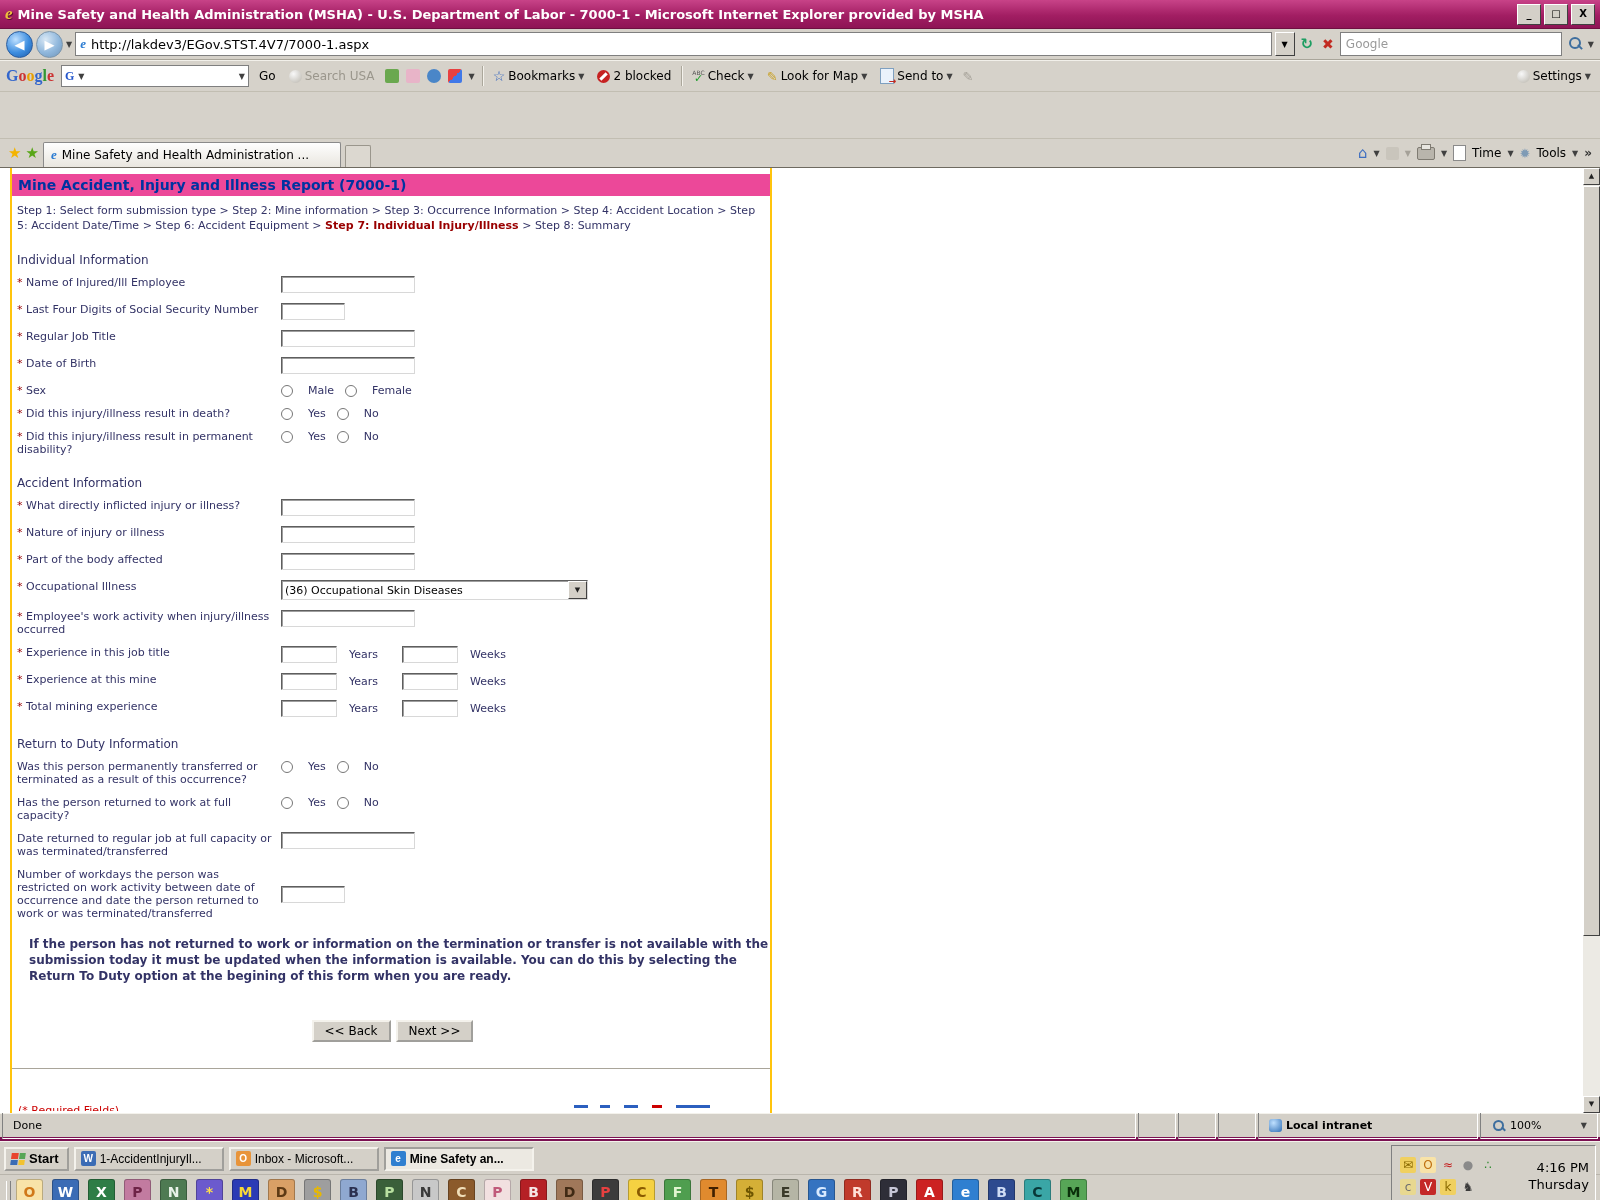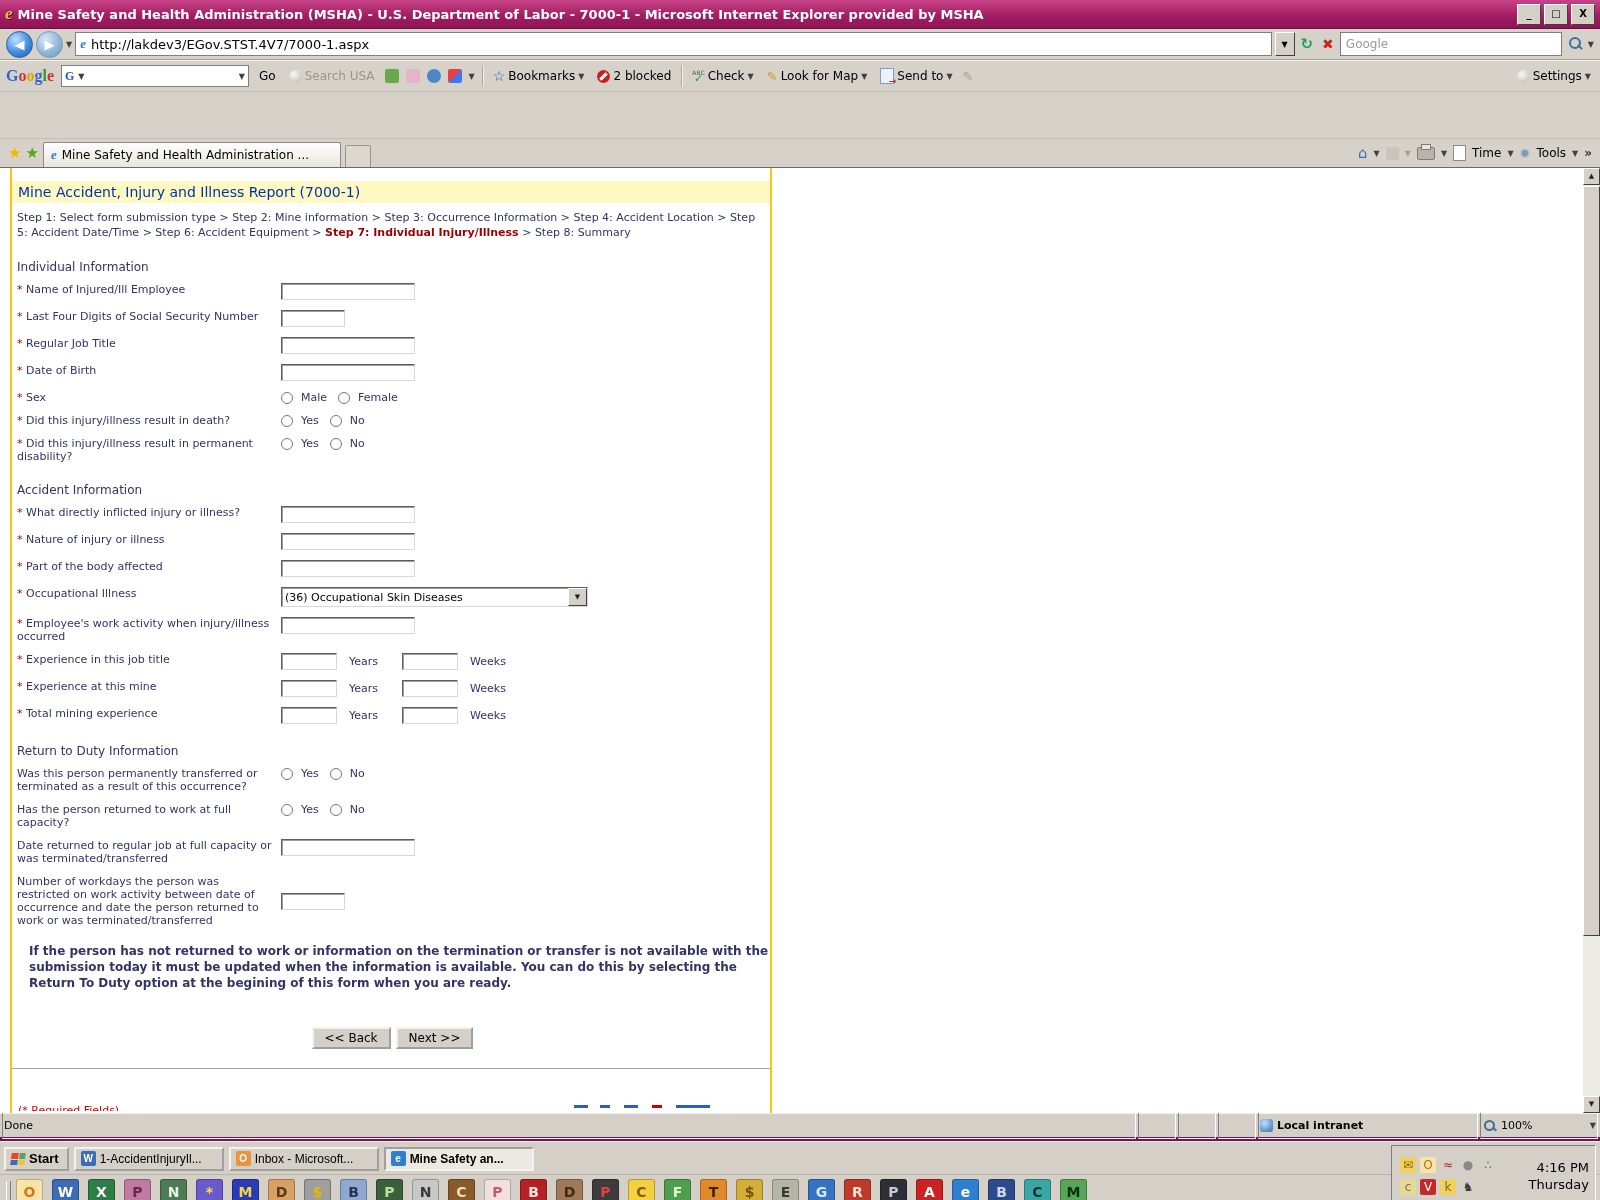--- a/index.html
+++ b/index.html
@@ -72,59 +72,59 @@
   .printer{width:16px;height:11px;background:#B9B5AC;border:1px solid #7F7B72;border-radius:2px;position:relative;display:inline-block}
   .printer::before{content:"";position:absolute;left:3px;top:-4px;width:8px;height:4px;background:#E8E6E0;border:1px solid #7F7B72}
   .page-ic{width:11px;height:14px;background:#fff;border:1px solid #8A8A8A;display:inline-block}
   .gear{color:#7F9BB5;font-size:13px}
   .chev{font-weight:bold;color:#333}
 
   
   .content{position:relative;height:945px;background:#fff;border-top:1px solid #6E6A60}
   .pagecol{position:absolute;left:10px;top:0;bottom:0;width:755px;
            border-left:2px solid #FFC40D;border-right:2px solid #FFC40D;padding:0 0 0 3px}
-  .page-title{background:#fef9c3;color:#0033A0;font-weight:normal;font-size:14px;padding:3px 6px;margin:13px 0 0 -3px}
+  .page-title{background:#ec4899;color:#0033A0;font-weight:bold;font-size:14px;padding:3px 6px;margin:6px 0 0 -3px}
   .breadcrumb{font-size:11px;color:#333366;margin:7px 2px 0;line-height:15px;width:745px}
   .crumb{color:#333366}
   .crumb.current{color:#990000;font-weight:bold}
   .section-heading{font-size:12px;font-weight:normal;color:#333366;margin:20px 0 9px 2px}
   .form-row{display:flex;align-items:flex-start;margin:0 0 10px 2px;color:#333366;line-height:13px}
   .form-row.center{align-items:center}
   .row-label{flex:0 0 258px}
   .req{color:#990000}
   .row-control{margin-left:6px;display:flex;align-items:center;gap:4px;flex-wrap:nowrap;color:#333366}
   .tb{height:15px;background:#fff;border:1px solid;border-color:#5E5E5E #D8D8D8 #D8D8D8 #5E5E5E;
       box-shadow:inset 1px 1px 0 #9E9E9E;font-size:11px;padding:0 2px;font-family:inherit}
   .tb-normal{width:128px}.tb-small{width:58px}.tb-yw{width:50px}
   .yw-lab1{margin:0 20px 0 8px}.yw-lab2{margin-left:8px}
   .fake-select{width:302px;height:18px;background:#fff;border:1px solid;border-color:#5E5E5E #D8D8D8 #D8D8D8 #5E5E5E;
                box-shadow:inset 1px 1px 0 #9E9E9E;display:flex;align-items:center;padding-left:3px;font-size:11px;color:#000}
   .sel-arrow{margin-left:auto;width:17px;height:16px;background:#D4D0C8;border:1px solid;border-color:#FFF #404040 #404040 #FFF;
              display:flex;align-items:center;justify-content:center;font-size:7px;color:#222}
-  .radio-opt{display:flex;align-items:center;margin-right:7px;gap:8px}
+  .radio-opt{display:flex;align-items:center;margin-right:7px;gap:15px}
   input[type=radio]{width:12px;height:12px;margin:0}
   .note{font-weight:bold;font-size:12px;color:#333366;margin:16px 14px 0;line-height:16px;width:740px}
   .btnrow{display:flex;justify-content:center;gap:5px;margin-top:36px}
   .btn{background:#D4D0C8;border:2px outset #F4F2EC;font-size:12px;padding:2px 11px;font-family:inherit;color:#000}
   .divider{position:absolute;left:0;right:0;bottom:44px;border-top:1px solid #A9A59A}
   .clipped{position:absolute;left:0;right:0;bottom:2px;height:7px;overflow:hidden}
   .clip-left{position:absolute;left:6px;top:0;color:#CC0000;font-size:11px;white-space:nowrap}
   .clip-dash{position:absolute;top:1px;height:3px;width:14px;background:#2B5FBF;display:inline-block}
   .clip-dash.r{background:#CC0000}
 
   
   .vscroll{position:absolute;right:0;top:0;width:17px;height:100%;background:#ECEAE4}
   .sb-btn{position:absolute;left:0;width:17px;height:17px;background:#D4D0C8;border:1px solid;border-color:#FFF #404040 #404040 #FFF;
           font-size:7px;text-align:center;line-height:15px;color:#222;box-sizing:border-box}
   .sb-thumb{position:absolute;left:0;top:18px;width:17px;height:750px;background:#D4D0C8;border:1px solid;
             border-color:#FFF #404040 #404040 #FFF;box-sizing:border-box}
 
   
   .statusbar{height:21px;background:#D4D0C8;display:flex;align-items:center;gap:2px;padding:1px 2px;border-top:1px solid #F4F2EC}
-  .panel{height:27px;border:1px solid;border-color:#808080 #FFF #FFF #808080;display:flex;align-items:center;padding:0 1px;gap:4px;box-sizing:border-box}
+  .panel{height:27px;border:1px solid;border-color:#808080 #FFF #FFF #808080;display:flex;align-items:center;padding:0 10px;gap:4px;box-sizing:border-box}
   .panel.done{flex:1}
   .panel.mini{width:38px}
   .zone-ic{width:13px;height:13px;border-radius:3px;background:radial-gradient(circle at 35% 30%,#BFE0FF,#2E6EB5);display:inline-block}
   .zoomlens{position:relative;width:15px;height:15px}
   .zoomlens::before{content:"";position:absolute;left:2px;top:2px;width:7px;height:7px;border:2px solid #3E6E9E;border-radius:50%}
   .zoomlens::after{content:"";position:absolute;left:10px;top:10px;width:5px;height:2px;background:#3E6E9E;transform:rotate(45deg)}
 
   
   .tb-sep{height:4px;background:#7B1152}
   .taskwrap{position:relative;background:#D4D0C8}

